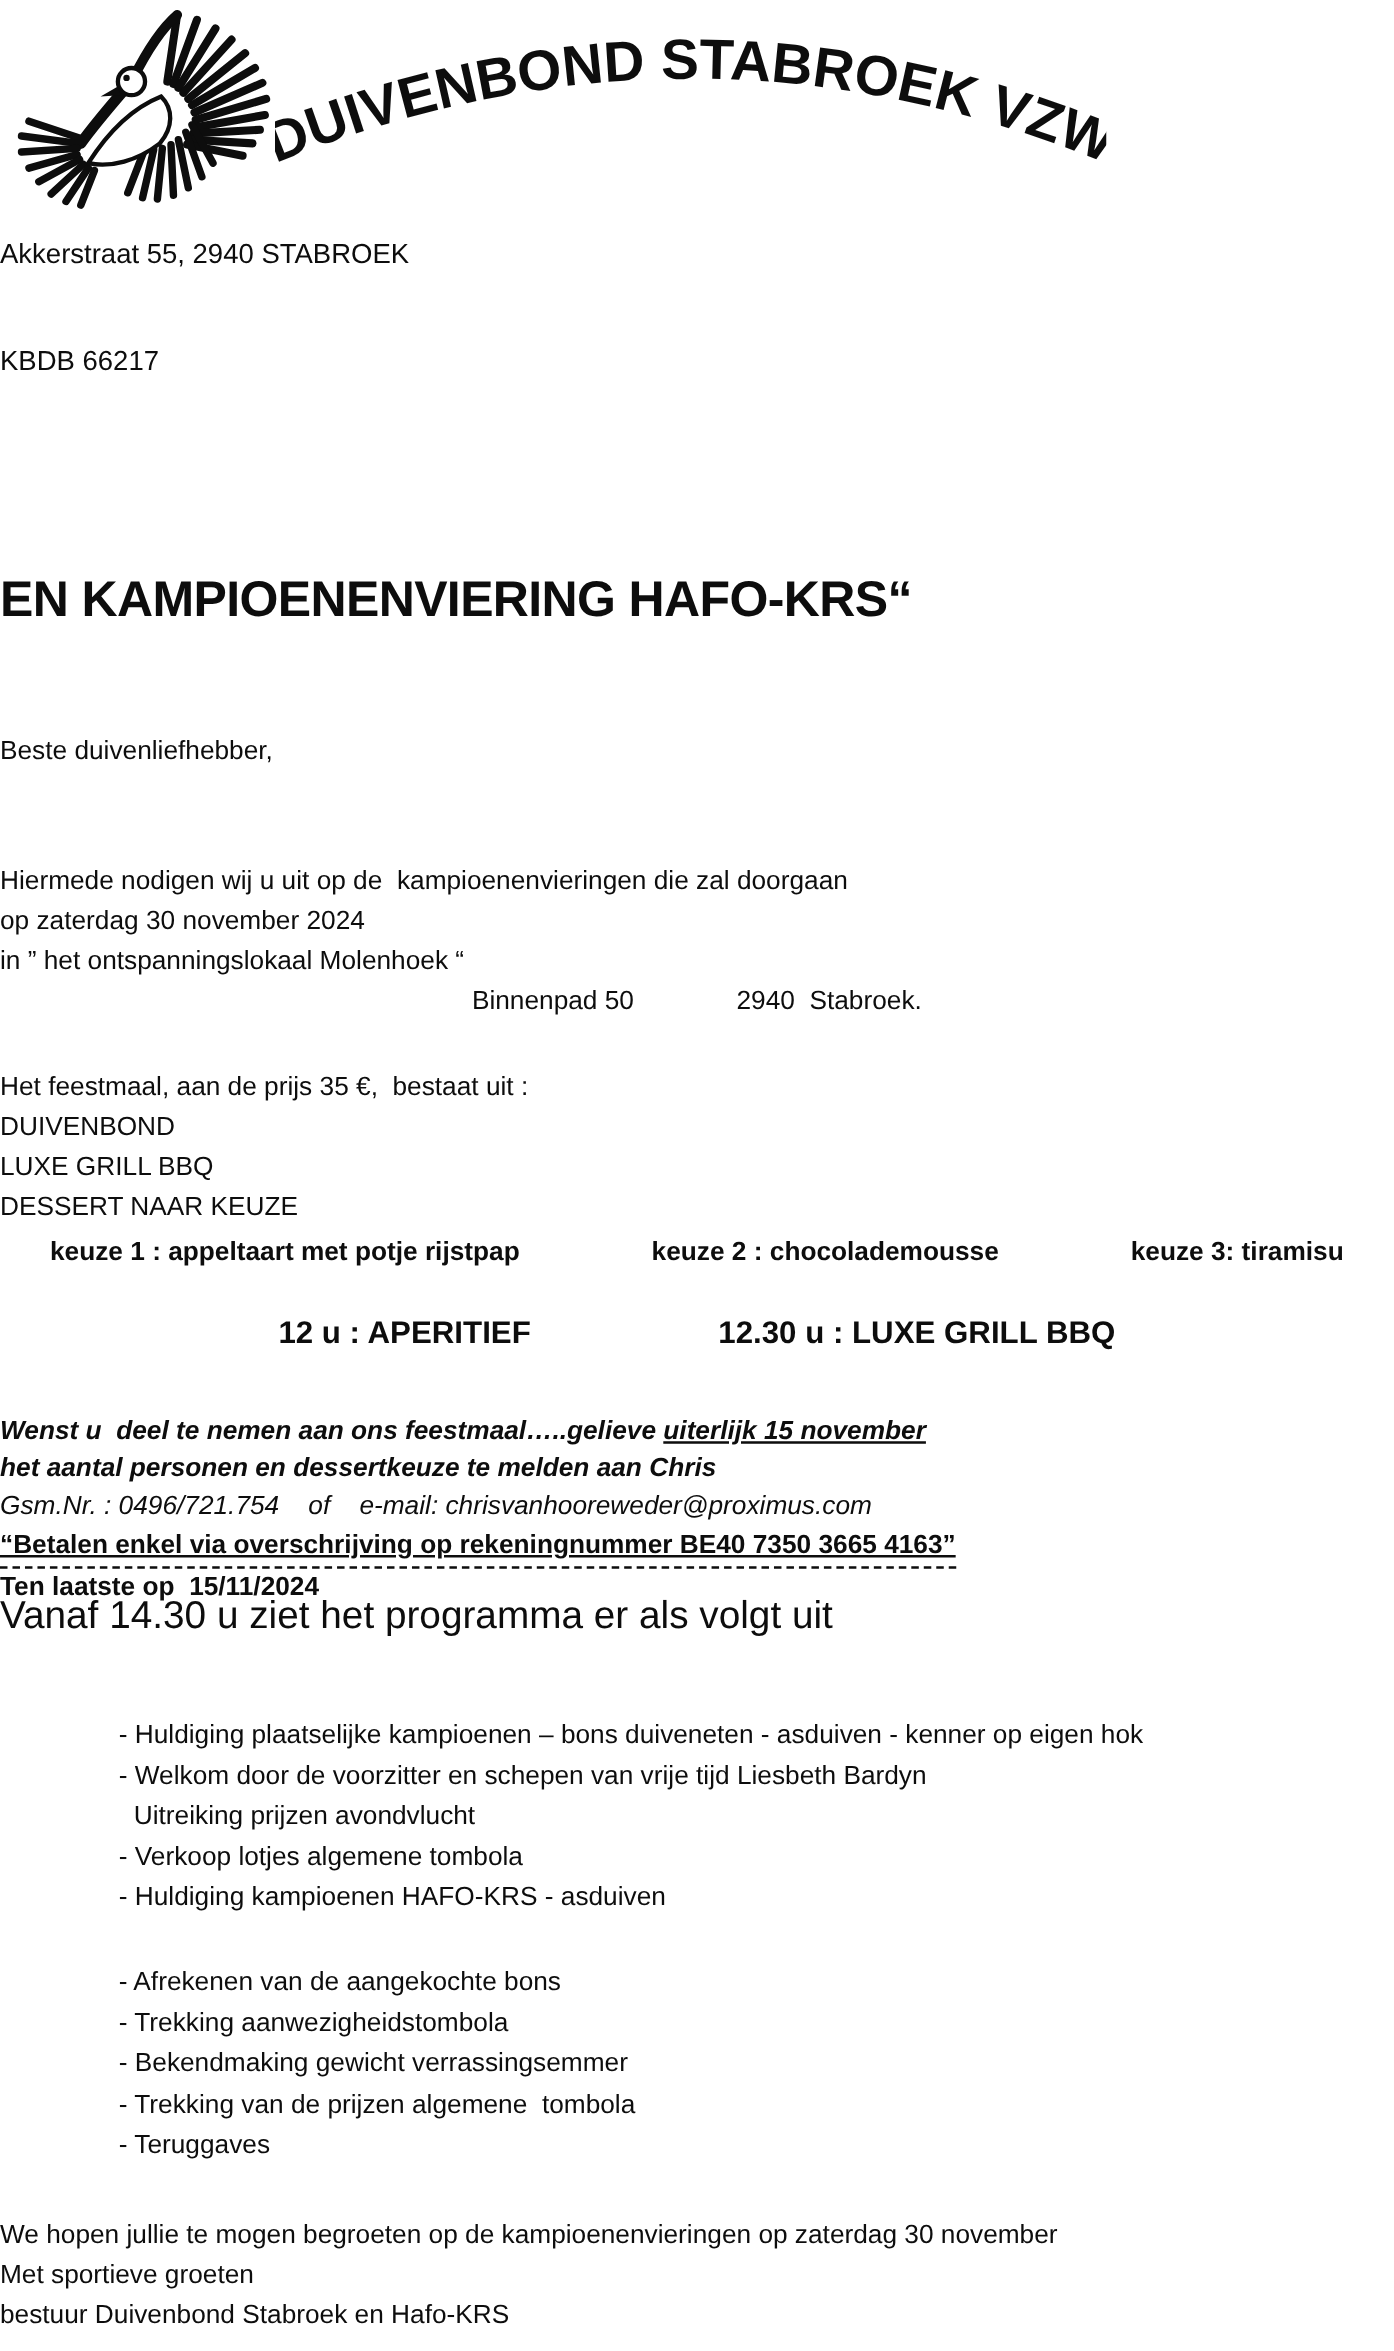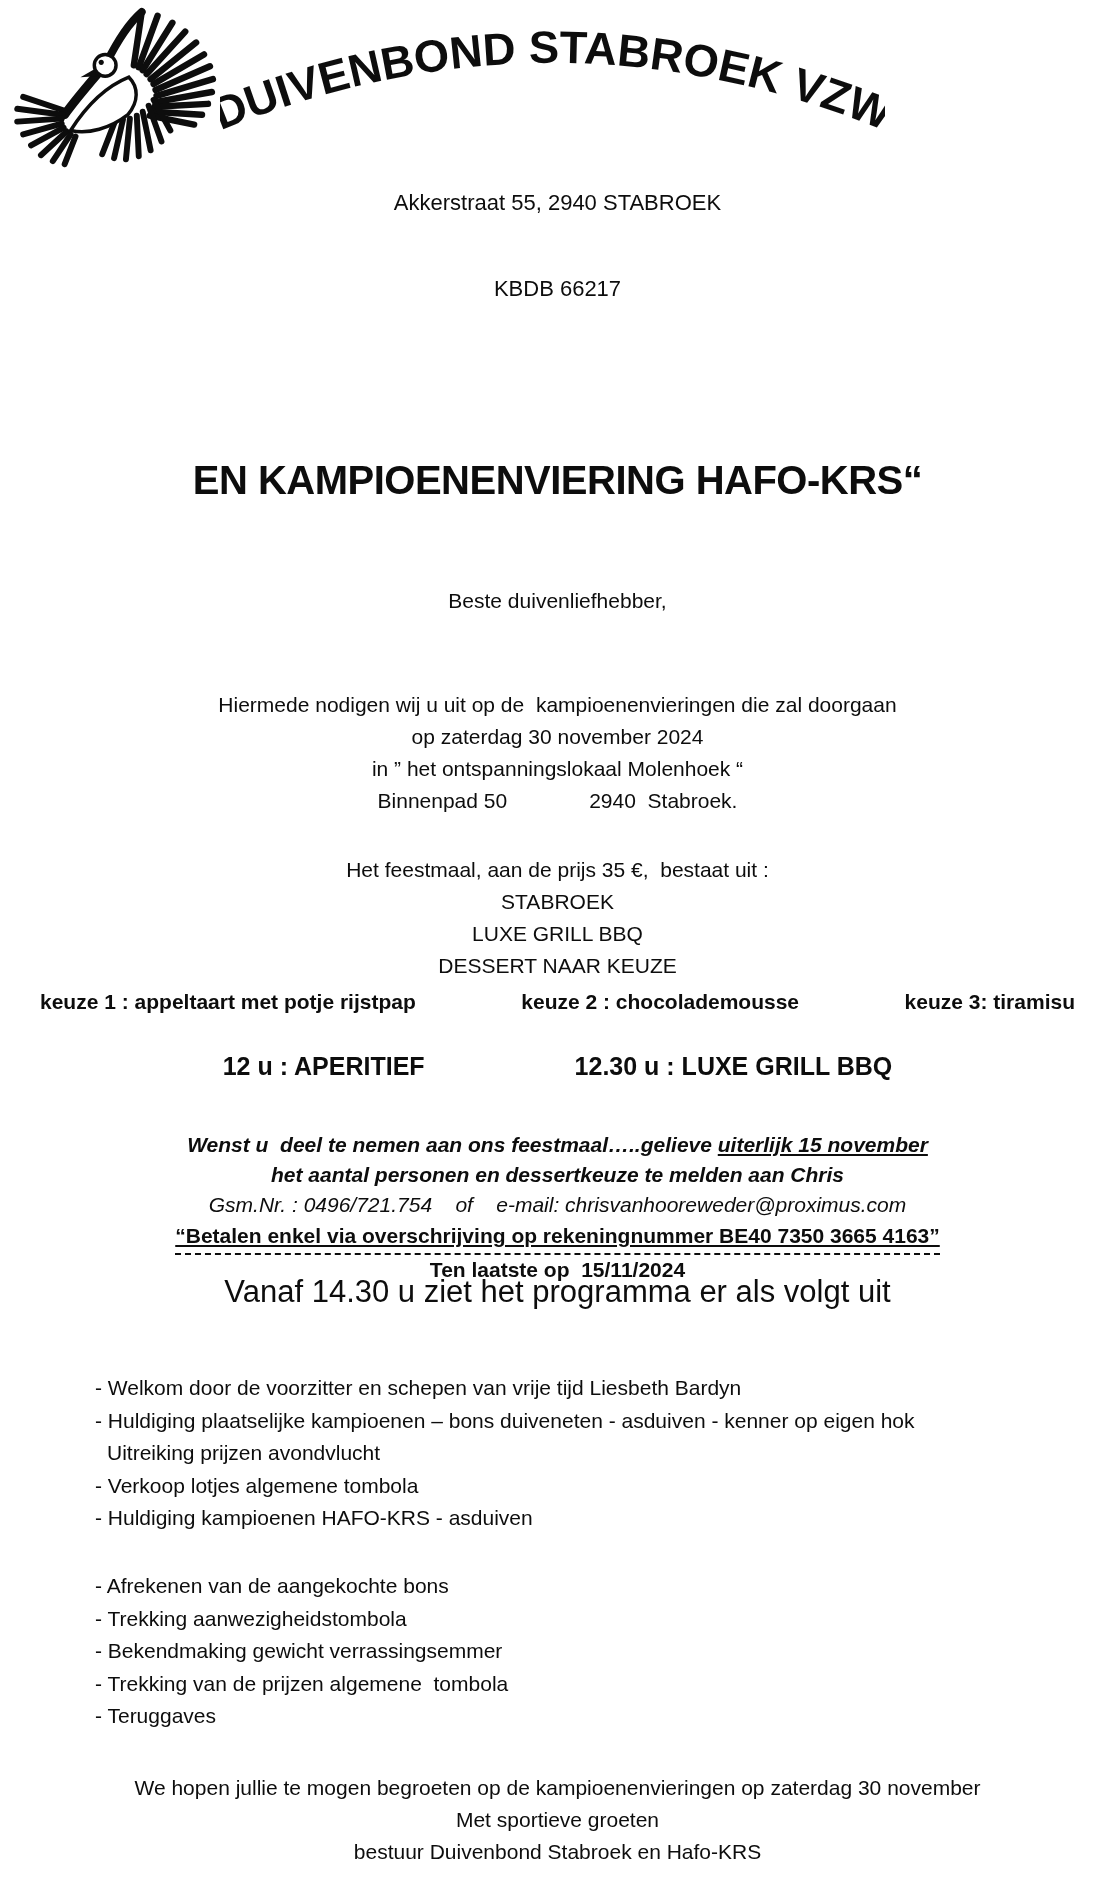--- a/index.html
+++ b/index.html
@@ -7,21 +7,21 @@
   .page {
     position:relative;
     width:1115px; height:1881px;
     margin:0 auto;
     background:#ffffff;
     color:#0d0d0d;
     font-family:"Liberation Sans", sans-serif;
     overflow:hidden;
   }
   .abs { position:absolute; left:0; width:100%; }
-  .center { text-align:center; }
+  .center { }
   .pre { white-space:pre-wrap; }
 
   .logo-svg { position:absolute; left:12px; top:6px; width:215px; height:168px; }
   .arc-svg  { position:absolute; left:220px; top:12px; width:665px; height:122px; }
 
   .address-line { top:190px; font-size:22px; }
   .kbdb-line    { top:276px; font-size:22px; }
 
   .title-line { font-size:40px; letter-spacing:-0.5px; }
   .title-1 { top:352px; }
@@ -142,21 +142,21 @@
     <div>op zaterdag 30 november 2024</div>
     <div>in ” het ontspanningslokaal Molenhoek “</div>
     <div class="loc-row">
       <span>Binnenpad 50</span>
       <span class="pre">2940  Stabroek.</span>
     </div>
   </div>
 
   <div class="abs center menu">
     <div class="pre">Het feestmaal, aan de prijs 35 €,  bestaat uit :</div>
-    <div>STABROEK</div>
+    <div>DUIVENBOND</div>
     <div>LUXE GRILL BBQ</div>
     <div>DESSERT NAAR KEUZE</div>
     <div class="dessert-row">
       <span>keuze 1 : appeltaart met potje rijstpap</span>
       <span>keuze 2 : chocolademousse</span>
       <span>keuze 3: tiramisu</span>
     </div>
   </div>
 
   <div class="abs times-row">
@@ -168,22 +168,22 @@
     <div class="bi"><span class="pre">Wenst u  deel te nemen aan ons feestmaal…..gelieve </span><span class="u-solid">uiterlijk 15 november</span></div>
     <div class="bi">het aantal personen en dessertkeuze te melden aan Chris</div>
     <div class="it pre">Gsm.Nr. : 0496/721.754    of    e-mail: chrisvanhooreweder@proximus.com</div>
     <div class="bd payment-wrap"><span class="payment-underline">“Betalen enkel via overschrijving op rekeningnummer BE40 7350 3665 4163”</span></div>
     <div class="bd pre">Ten laatste op  15/11/2024</div>
   </div>
 
   <div class="abs center program-heading">Vanaf 14.30 u ziet het programma er als volgt uit</div>
 
   <ul class="program-list list-1">
+    <li>- Huldiging plaatselijke kampioenen – bons duiveneten - asduiven - kenner op eigen hok</li>
     <li>- Welkom door de voorzitter en schepen van vrije tijd Liesbeth Bardyn</li>
-    <li>- Huldiging plaatselijke kampioenen – bons duiveneten - asduiven - kenner op eigen hok</li>
     <li class="indent">Uitreiking prijzen avondvlucht</li>
     <li>- Verkoop lotjes algemene tombola</li>
     <li>- Huldiging kampioenen HAFO-KRS - asduiven</li>
   </ul>
 
   <ul class="program-list list-2">
     <li class="pre">- Afrekenen van de aangekochte bons</li>
     <li class="pre">- Trekking aanwezigheidstombola</li>
     <li class="pre">- Bekendmaking gewicht verrassingsemmer</li>
     <li class="pre">- Trekking van de prijzen algemene  tombola</li>

